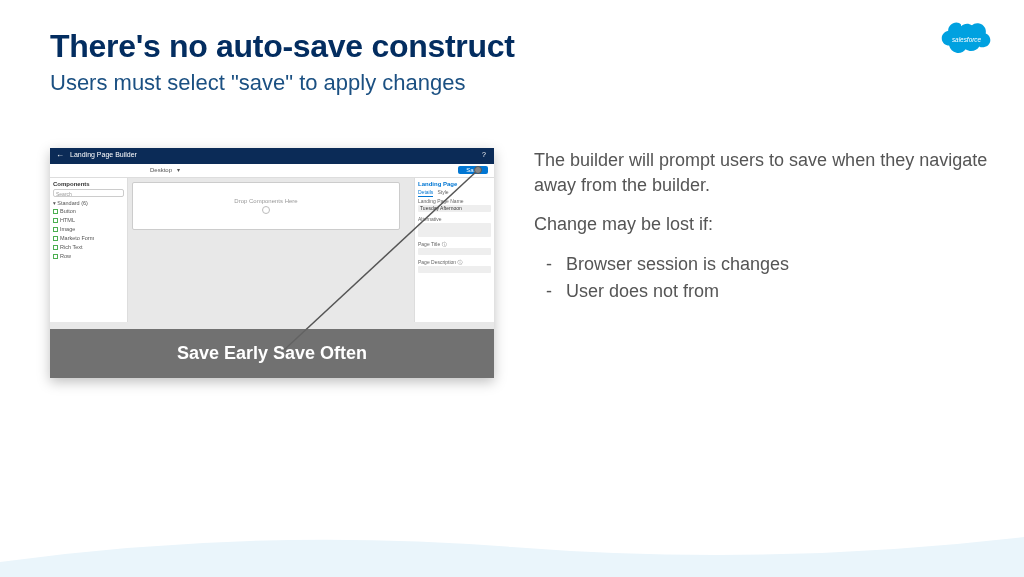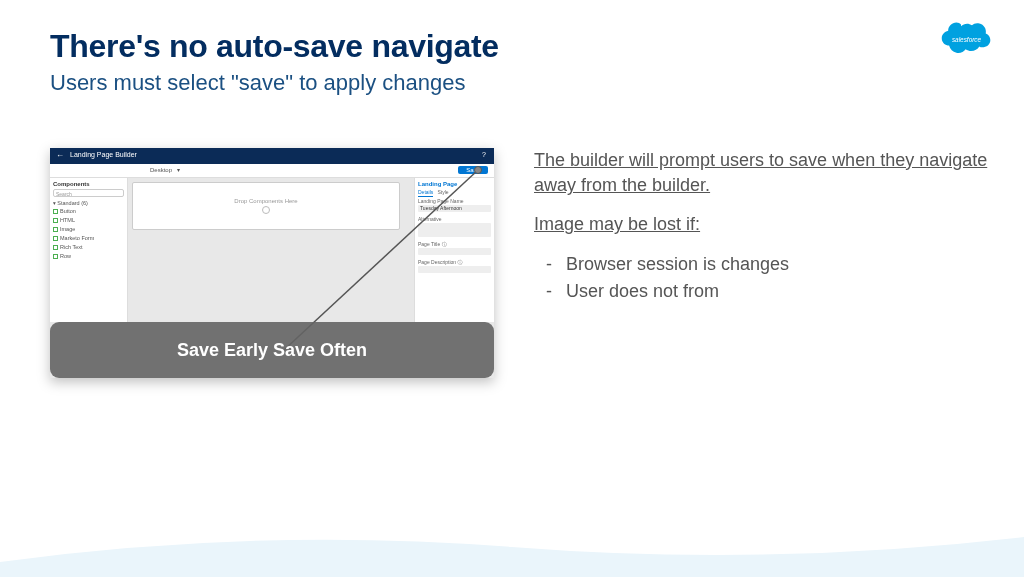--- a/index.html
+++ b/index.html
@@ -5,21 +5,21 @@
   * { box-sizing: border-box; margin: 0; padding: 0; }
   html, body { width: 1024px; height: 577px; overflow: hidden; font-family: -apple-system, BlinkMacSystemFont, "Segoe UI", Arial, sans-serif; background: #fff; position: relative; }
   .slide { width: 1024px; height: 577px; position: relative; }
   .title { position: absolute; left: 50px; top: 28px; color: #032d60; font-size: 32px; font-weight: 700; letter-spacing: -0.3px; }
   .subtitle { position: absolute; left: 50px; top: 70px; color: #1b5082; font-size: 22px; font-weight: 400; }
   .logo { position: absolute; right: 30px; top: 20px; width: 55px; height: 40px; }
   .logo svg { width: 100%; height: 100%; }
 
   
   .body { position: absolute; left: 534px; top: 148px; width: 455px; color: #555; font-size: 18px; line-height: 1.4; }
-  .body p { margin-bottom: 14px; text-decoration: underline; }
+  .body p { margin-bottom: 14px; }
   .body ul { list-style: none; padding-left: 32px; }
   .body ul li { position: relative; margin-bottom: 2px; }
   .body ul li::before { content: "-"; position: absolute; left: -20px; }
 
   
   .shot { position: absolute; left: 50px; top: 148px; width: 444px; height: 230px; background: #e8e8e8; box-shadow: 0 4px 12px rgba(0,0,0,0.25); }
   .shot-top { height: 16px; background: #0b2b57; position: relative; }
   .shot-top .back { position:absolute; left:6px; top:2px; color:#fff; font-size:8px; }
   .shot-top .title-b { position:absolute; left:20px; top:3px; color:#fff; font-size:7px; }
   .shot-top .help { position:absolute; right:8px; top:3px; color:#fff; font-size:7px; }
@@ -36,48 +36,48 @@
   .shot-canvas { position:absolute; left:82px; top:4px; width:268px; height:48px; background:#fff; border:1px solid #ccc; border-radius:2px; display:flex; align-items:center; justify-content:center; font-size:6px; color:#999; flex-direction:column; gap:2px; }
   .shot-canvas .circ { width:8px; height:8px; border:1px solid #bbb; border-radius:50%; }
   .shot-right { position:absolute; right:0; top:0; width:80px; height:100%; background:#fff; border-left:1px solid #ddd; padding:3px; }
   .shot-right .hd2 { font-size:6px; color:#0176d3; font-weight:600; margin-bottom:2px; }
   .shot-right .tabs { font-size:5px; color:#666; margin-bottom:3px; }
   .shot-right .tabs span.on { color:#0176d3; border-bottom:1px solid #0176d3; padding-bottom:1px; }
   .shot-right .fld { font-size:5px; color:#666; margin-bottom:1px; }
   .shot-right .inp { height:7px; background:#eee; border-radius:1px; margin-bottom:4px; }
 
   
-  .band { position:absolute; left:0; bottom:0; width:100%; height:56px; background: rgba(100,100,100,0.90); display:flex; align-items:center; justify-content:center;border-radius:9px; }
+  .band { position:absolute; left:0; bottom:0; width:100%; height:49px; background: rgba(100,100,100,0.90); display:flex; align-items:center; justify-content:center; }
   .band-txt { color:#fff; font-size:18px; font-weight:700; }
 
   
   .pointer { position:absolute; left:0; top:0; width:100%; height:100%; pointer-events:none; }
 
   
   .wave { position:absolute; left:0; bottom:0; width:1024px; height:55px; }
   .wave svg { width:100%; height:100%; display:block; }
 </style>
 </head>
 <body>
 
 <div class="slide">
 
-  <h1 class="title">There's no auto-save navigate</h1>
+  <h1 class="title">There's no auto-save construct</h1>
   <div class="subtitle">Users must select "save" to apply changes</div>
 
   <div class="logo">
     <svg viewBox="0 0 60 42">
       <path fill="#00A1E0" d="M24 6c3-3 8-4 12-1 2-2 5-3 8-2 5 1 8 6 7 11 3 1 5 4 5 7 0 5-4 8-9 8-1 0-2 0-3-1-2 3-5 5-9 5-2 0-4-1-6-2-2 3-6 5-10 4-4-1-7-4-8-8-4 0-8-3-8-8 0-4 3-7 7-8 0-5 4-9 9-9 2 0 4 1 5 2z"></path>
       <text x="30" y="23" text-anchor="middle" fill="#fff" font-size="7" font-family="Arial" font-style="italic">salesforce</text>
     </svg>
   </div>
 
   <div class="body">
     <p>The builder will prompt users to save when they navigate away from the builder.</p>
-    <p>Image may be lost if:</p>
+    <p>Change may be lost if:</p>
     <ul>
       <li>Browser session is changes</li>
       <li>User does not from</li>
     </ul>
   </div>
 
   <div class="shot">
     <div class="shot-top">
       <span class="back">←</span>
       <span class="title-b">Landing Page Builder</span>

